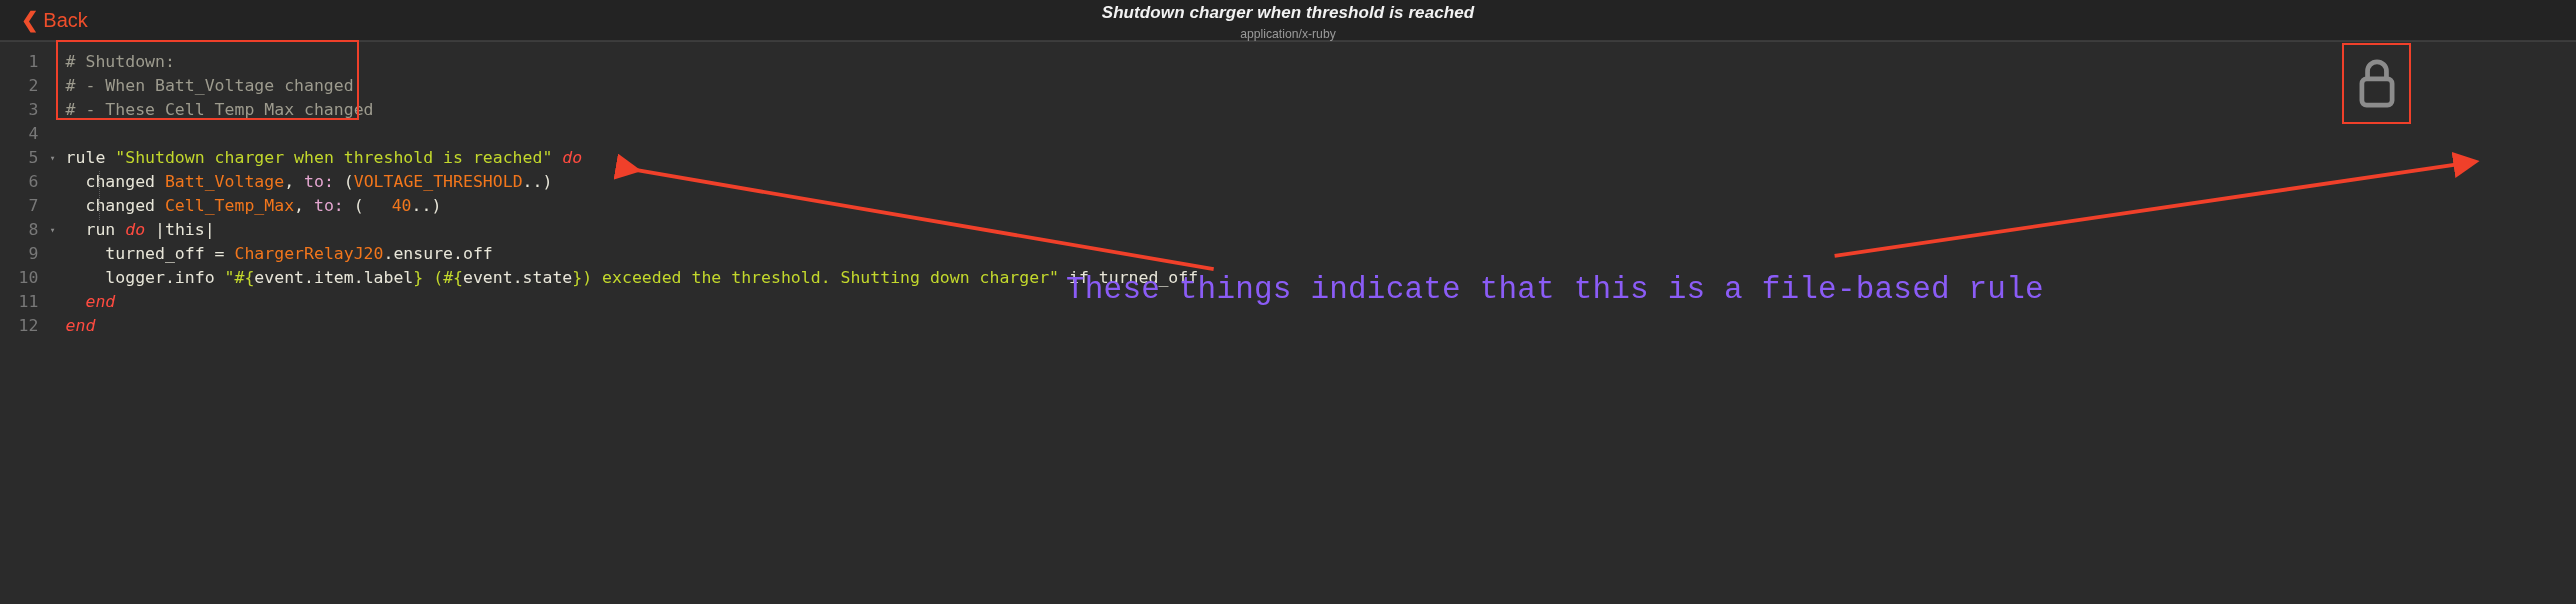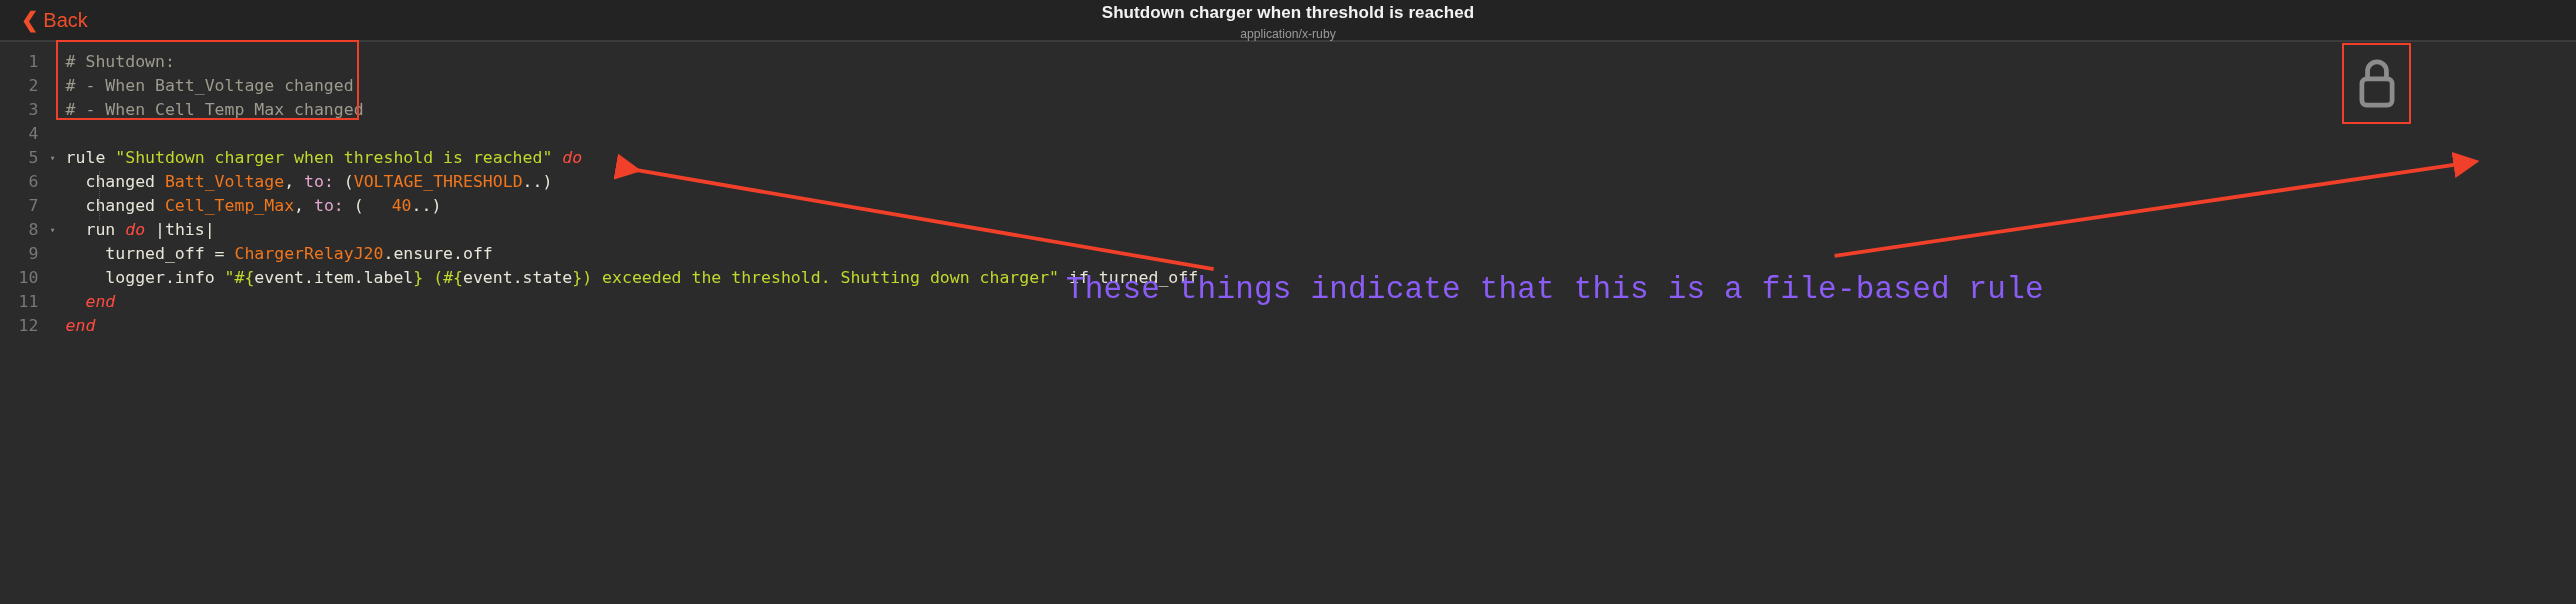--- a/index.html
+++ b/index.html
@@ -49,20 +49,21 @@
     top: 2.8px;
     text-align: center;
     pointer-events: none;
   }
   #header-title {
     color: #f2f2f2;
     font-size: 17px;
     font-weight: bold;
     line-height: 20px;
     letter-spacing: 0.1px;
+    font-style: italic;
   }
   #header-subtitle {
     color: #9a9a9a;
     font-size: 12.2px;
     line-height: 16px;
     margin-top: 3px;
   }
 
   
   #editor {
@@ -186,21 +187,21 @@
   <div id="header-titles">
     <div id="header-title">Shutdown charger when threshold is reached</div>
     <div id="header-subtitle">application/x-ruby</div>
   </div>
 </div>
 
 <div id="editor">
   <div id="code-area">
       <div class="code-line"><span class="ln">1</span><span class="fold"></span><span class="gutter-sep"></span><span class="code-text"><span class="t-comment"># Shutdown:</span></span></div>
       <div class="code-line"><span class="ln">2</span><span class="fold"></span><span class="gutter-sep"></span><span class="code-text"><span class="t-comment"># - When Batt_Voltage changed</span></span></div>
-      <div class="code-line"><span class="ln">3</span><span class="fold"></span><span class="gutter-sep"></span><span class="code-text"><span class="t-comment"># - When Cell_Temp_Max changed</span></span></div>
+      <div class="code-line"><span class="ln">3</span><span class="fold"></span><span class="gutter-sep"></span><span class="code-text"><span class="t-comment"># - These Cell_Temp_Max changed</span></span></div>
       <div class="code-line"><span class="ln">4</span><span class="fold"></span><span class="gutter-sep"></span><span class="code-text"></span></div>
       <div class="code-line"><span class="ln">5</span><span class="fold">▾</span><span class="gutter-sep"></span><span class="code-text"><span class="t-plain">rule </span><span class="t-string">"Shutdown charger when threshold is reached"</span><span class="t-plain"> </span><span class="t-kw">do</span></span></div>
       <div class="code-line"><span class="ln">6</span><span class="fold"></span><span class="gutter-sep"></span><span class="code-text"><span class="t-plain">  changed </span><span class="t-const">Batt_Voltage</span><span class="t-plain">, </span><span class="t-sym">to:</span><span class="t-plain"> (</span><span class="t-const">VOLTAGE_THRESHOLD</span><span class="t-plain">..)</span></span></div>
       <div class="code-line"><span class="ln">7</span><span class="fold"></span><span class="gutter-sep"></span><span class="code-text"><span class="t-plain">  changed </span><span class="t-const">Cell_Temp_Max</span><span class="t-plain">, </span><span class="t-sym">to:</span><span class="t-plain"> (</span><span class="t-num">40</span><span class="t-plain">..)</span></span></div>
       <div class="code-line"><span class="ln">8</span><span class="fold">▾</span><span class="gutter-sep"></span><span class="code-text"><span class="t-plain">  run </span><span class="t-kw">do</span><span class="t-plain"> |this|</span></span></div>
       <div class="code-line"><span class="ln">9</span><span class="fold"></span><span class="gutter-sep"></span><span class="code-text"><span class="t-plain">    turned_off = </span><span class="t-const">ChargerRelayJ20</span><span class="t-plain">.ensure.off</span></span></div>
       <div class="code-line"><span class="ln">10</span><span class="fold"></span><span class="gutter-sep"></span><span class="code-text"><span class="t-plain">    logger.info </span><span class="t-string">"</span><span class="t-interp">#{</span><span class="t-plain">event.item.label</span><span class="t-interp">}</span><span class="t-string"> (</span><span class="t-interp">#{</span><span class="t-plain">event.state</span><span class="t-interp">}</span><span class="t-string">) exceeded the threshold. Shutting down charger"</span><span class="t-plain"> if turned_off</span></span></div>
       <div class="code-line"><span class="ln">11</span><span class="fold"></span><span class="gutter-sep"></span><span class="code-text"><span class="t-kw">  end</span></span></div>
       <div class="code-line"><span class="ln">12</span><span class="fold"></span><span class="gutter-sep"></span><span class="code-text"><span class="t-kw">end</span></span></div>
       <div class="guide" style="left: 99px; top: 129px; height: 49px;"></div>

